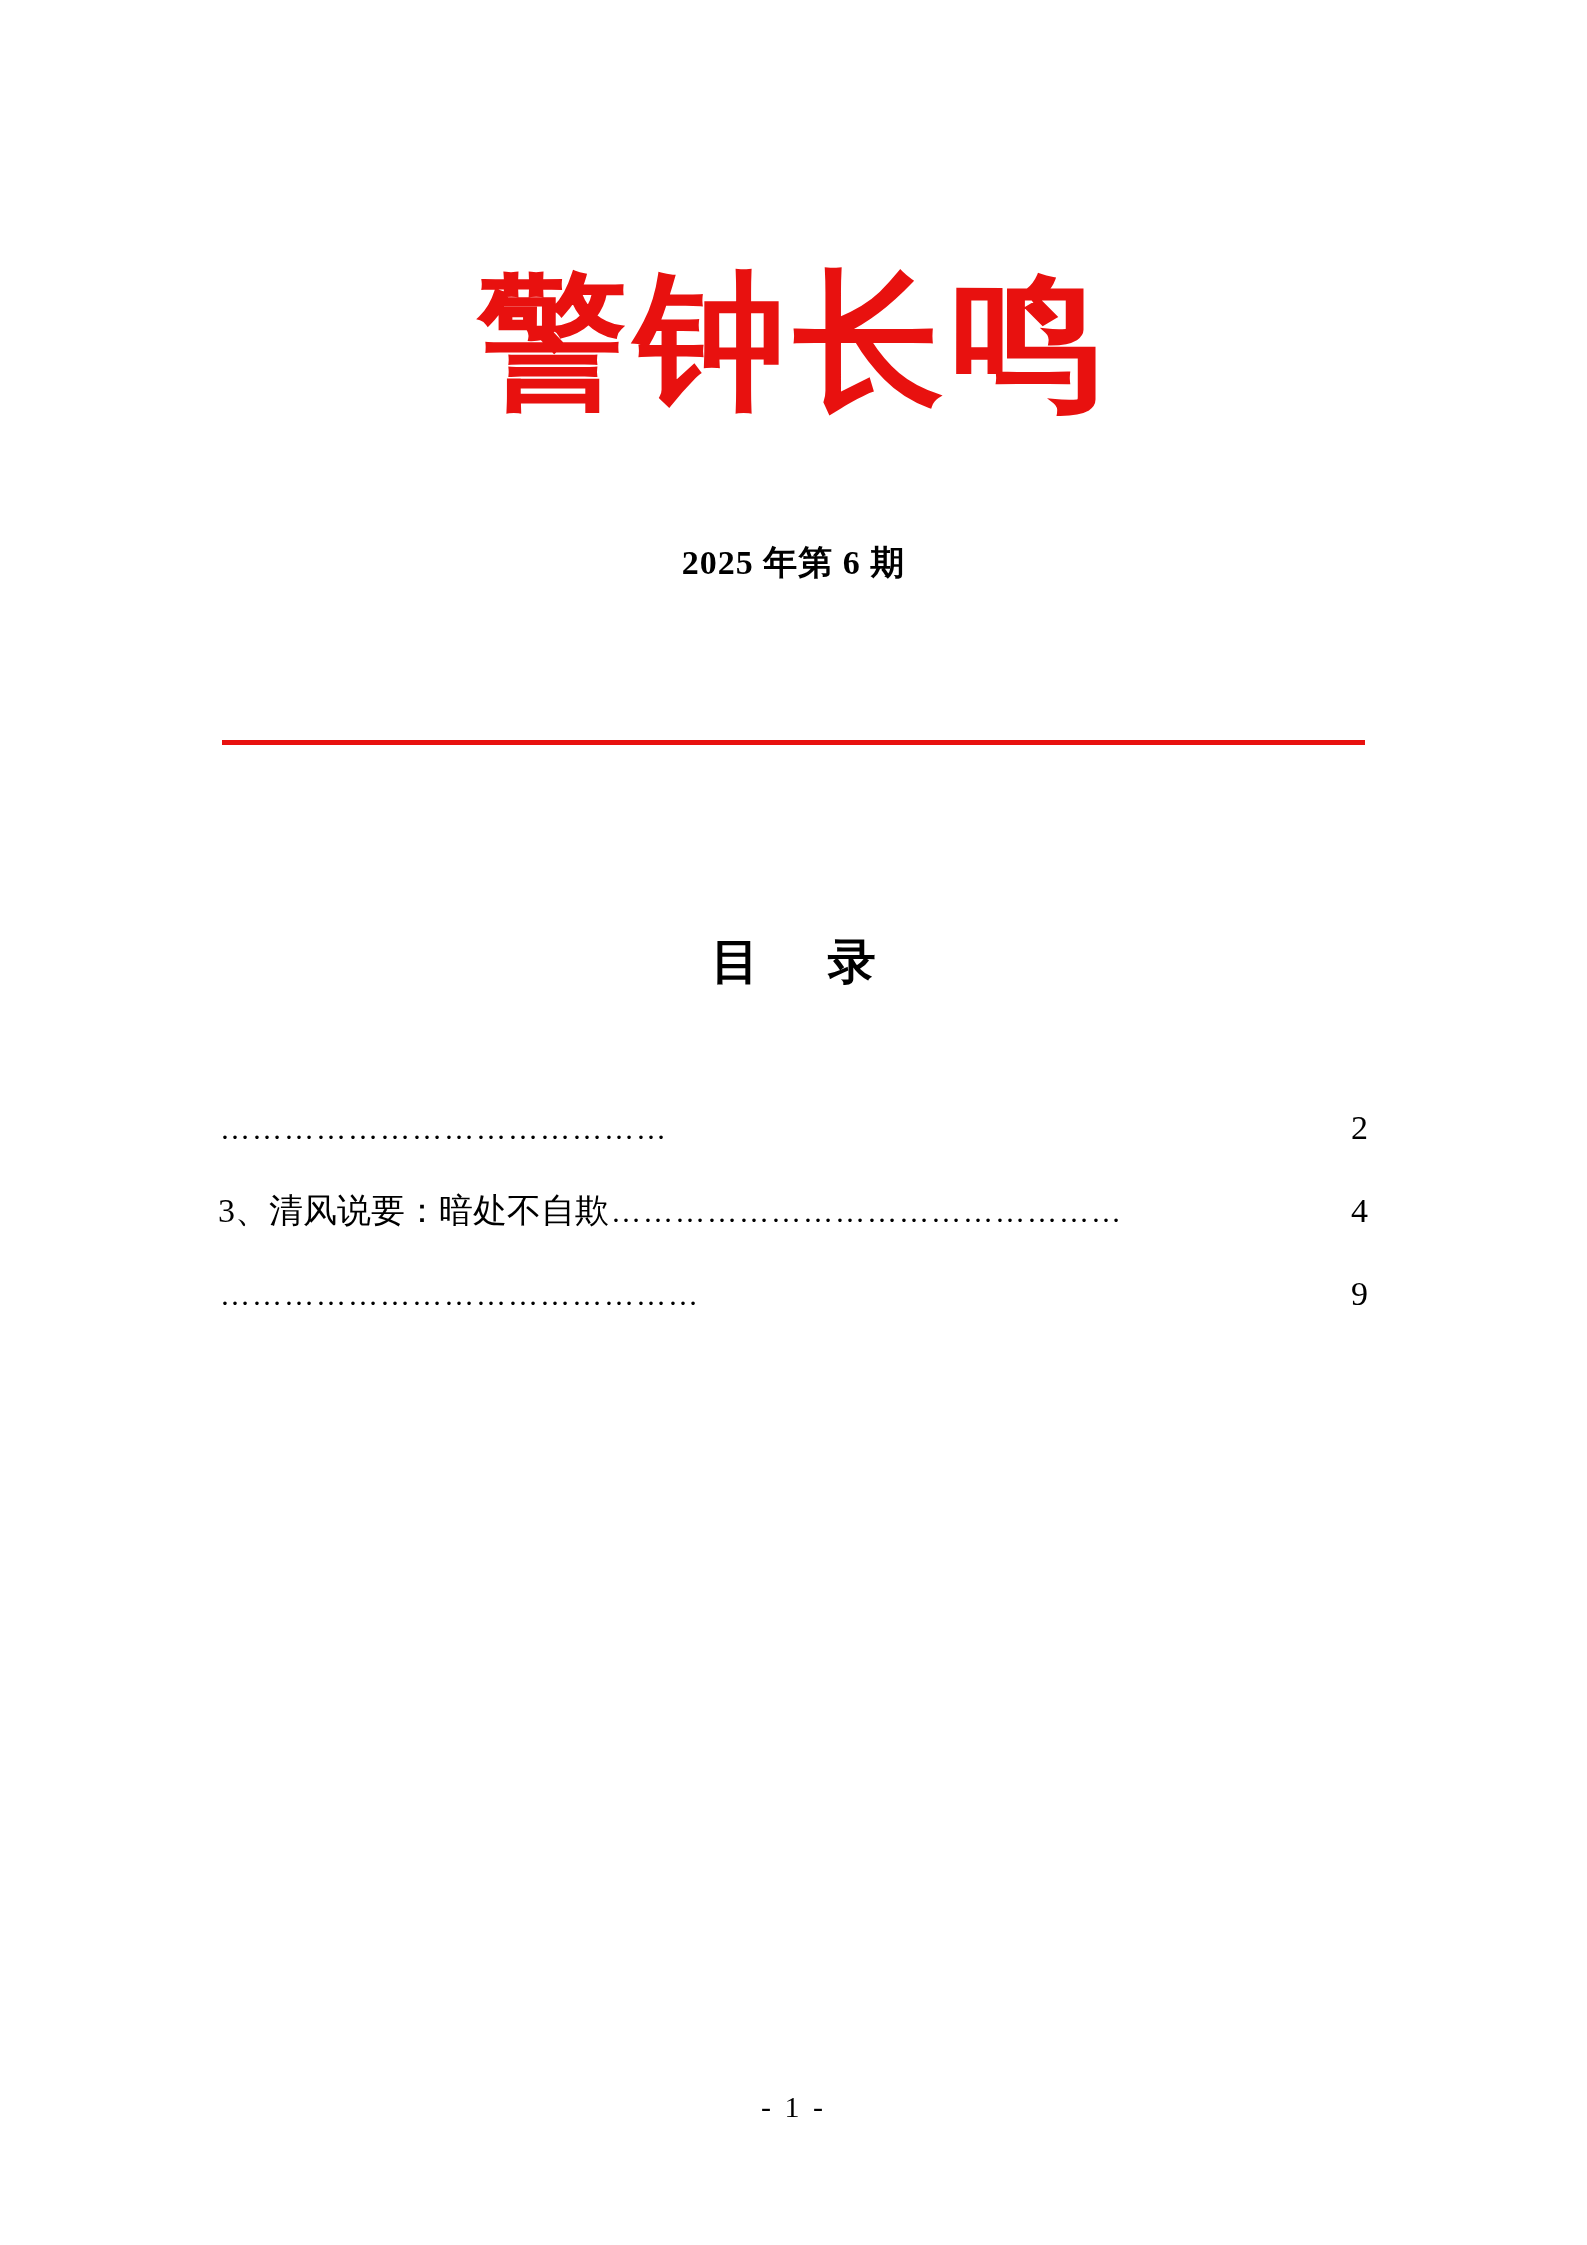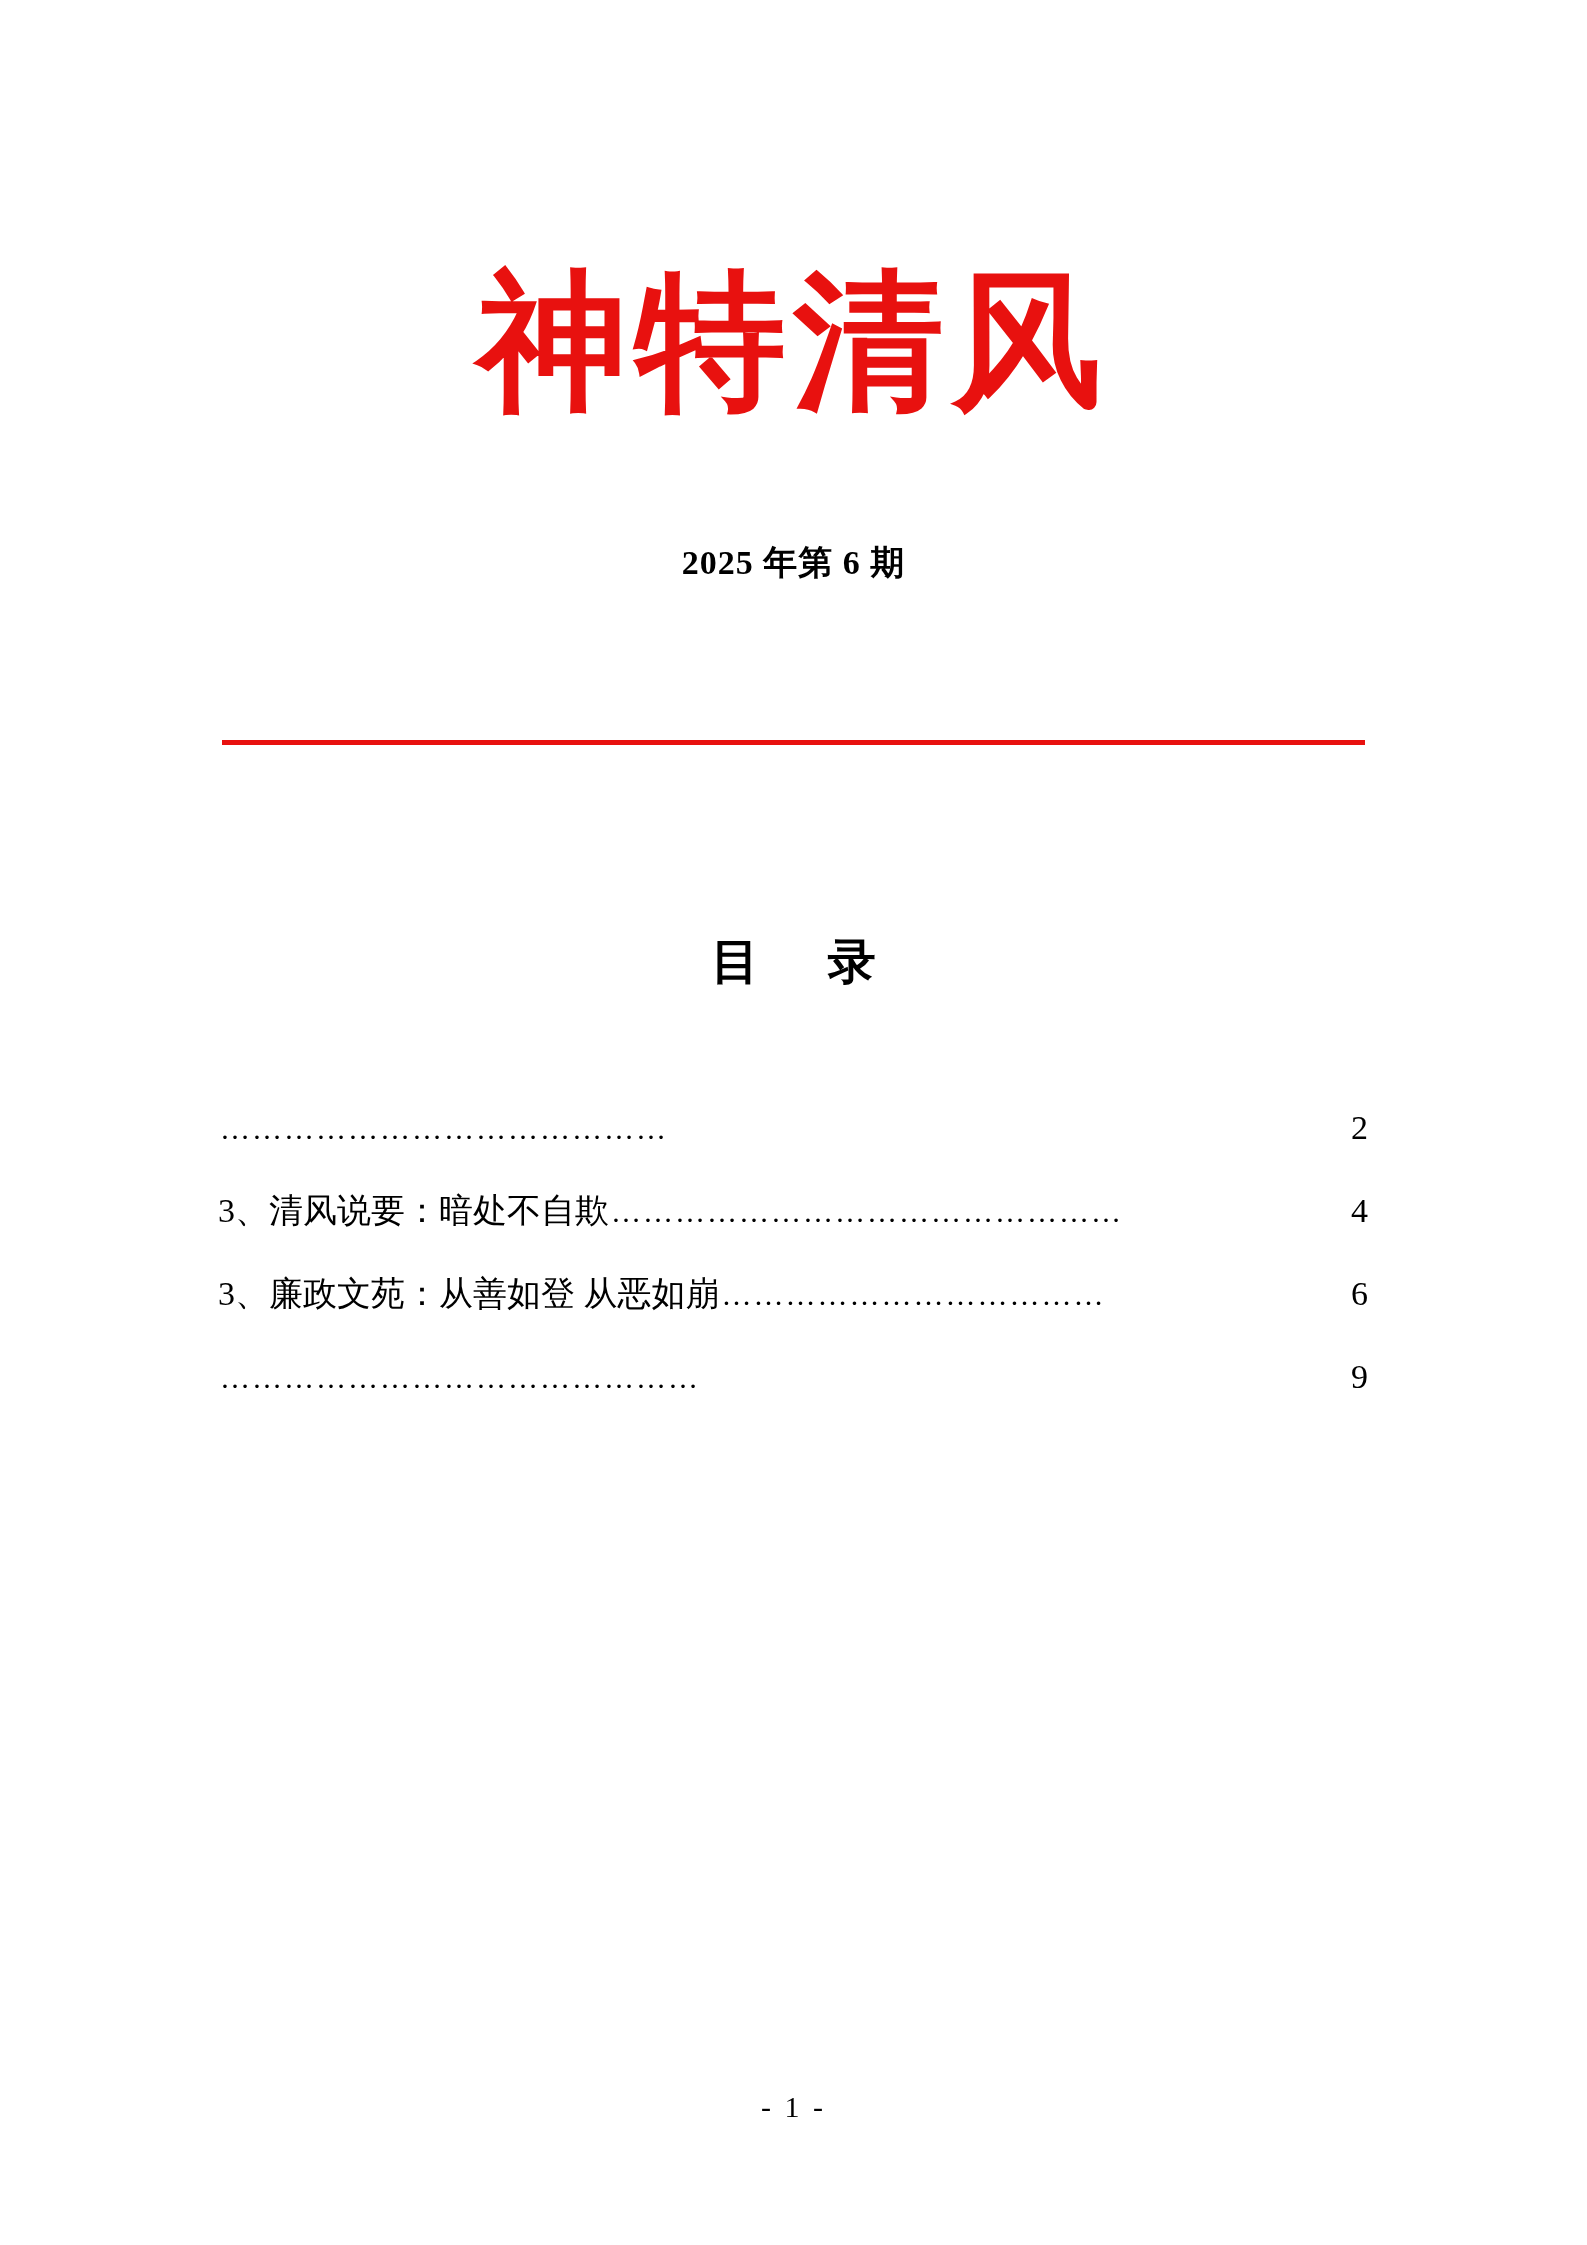--- a/index.html
+++ b/index.html
@@ -134,21 +134,21 @@
     font-size: 30px;
     letter-spacing: 3px;
   }
 </style>
 </head>
 <body>
 
 <div class="page">
 
   <div class="masthead">
-    <div class="masthead-title">神特清风</div>
+    <div class="masthead-title">警钟长鸣</div>
   </div>
 
   <div class="issue-line">2025 年第 6 期</div>
 
 
   <div class="rule"></div>
 
   <div class="toc-heading">目 录</div>
 
   <div class="toc-list">
@@ -157,25 +157,20 @@
       <span class="toc-leader">……………………………………</span>
       <span class="toc-page">2</span>
     </div>
 
     <div class="toc-item">
       <span class="toc-label">3、清风说要：暗处不自欺</span>
       <span class="toc-leader">…………………………………………</span>
       <span class="toc-page">4</span>
     </div>
 
-    <div class="toc-item">
-      <span class="toc-label">3、廉政文苑：从善如登 从恶如崩</span>
-      <span class="toc-leader">………………………………</span>
-      <span class="toc-page">6</span>
-    </div>
 
     <div class="toc-item">
       <span class="toc-leader">………………………………………</span>
       <span class="toc-page">9</span>
     </div>
 
   </div>
 
   <div class="footer">- 1 -</div>
 

